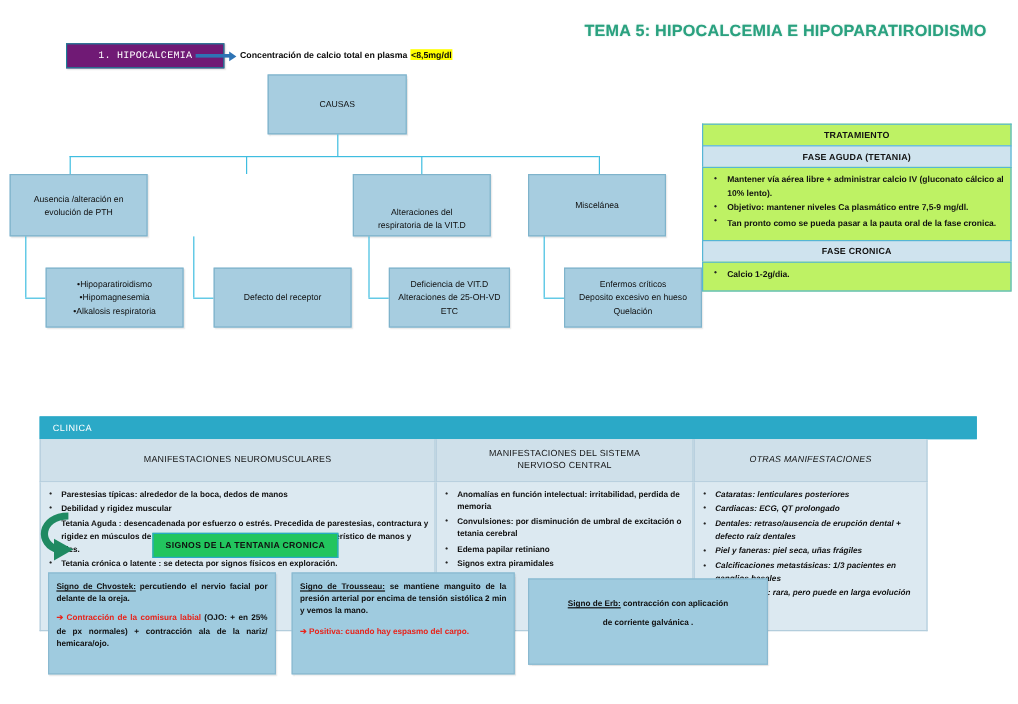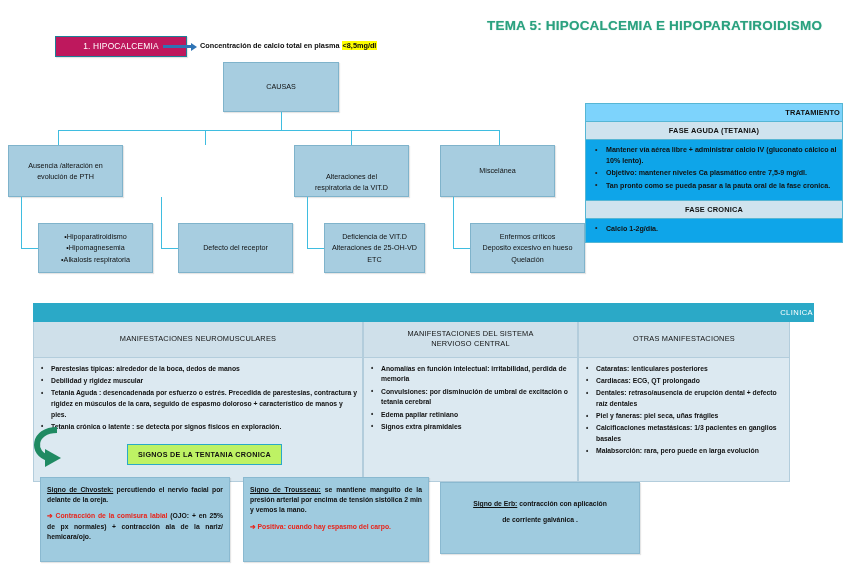--- a/index.html
+++ b/index.html
@@ -29,25 +29,26 @@
     background: #a7cde0;
     border: 1px solid #7fb3cb;
     display: flex; align-items: center; justify-content: center;
     text-align: center;
     font-size: 7.2px; line-height: 1.55;
     color: #101010;
     padding: 3px 5px;
     box-shadow: 1px 1px 1px rgba(0,0,0,.10);
   }
   .box.header-box {
-    background: #be185d;
+    background: #701a75;
     border: 1px solid #1d7f97;
     color: #ffffff;
     font-size: 8.4px;
     letter-spacing: .2px;
+    font-family: Liberation Mono, monospace;
   }
   .box .lines { width: 100%; }
   .box .lines div { display: block; }
 
   
   .ln { position: absolute; background: #3fbde0; }
   .ln.h { height: 1px; }
   .ln.v { width: 1px; }
 
   
@@ -69,79 +70,80 @@
 
   
   .treat { position: absolute; left: 585px; top: 103px; width: 258px; }
   .treat .row {
     border: 1px solid #56b6d4;
     border-bottom: none;
     font-size: 7.4px;
   }
   .treat .row:last-child { border-bottom: 1px solid #56b6d4; }
   .treat .th {
-    background: #7dd3fc; text-align: right; font-weight: bold;
+    background: #bef264; text-align: center; font-weight: bold;
     padding: 4px 2px; letter-spacing: .2px;
   }
   .treat .sub {
     background: #cfe3ee; text-align: center; font-weight: bold;
     padding: 4px 2px; letter-spacing: .2px;
   }
-  .treat .body { background: #0ea5e9; padding: 5px 4px 6px 4px; }
+  .treat .body { background: #bef264; padding: 5px 4px 6px 4px; }
   .treat ul { margin: 0; padding-left: 16px; }
   .treat li {
     font-size: 7.1px; line-height: 1.5; font-weight: bold;
     margin-bottom: 2px; list-style: none; position: relative;
   }
   .treat li::before {
     content: "\2022"; position: absolute; left: -11px; top: -0.5px;
     font-size: 7px; color: #222;
   }
 
   
   .clinica { position: absolute; left: 33px; top: 303px; width: 781px; }
   .clinica .cl-title {
-    background: #2ba9c7; color: #ffffff; text-align: right;
+    background: #2ba9c7; color: #ffffff; text-align: left;
     font-size: 7.6px; font-weight: normal; letter-spacing: .4px;
-    padding: 4px 0;
+    padding: 4px 10px;
     border: 1px solid #2ba9c7;
+    margin-top: 44px;
   }
   .clinica .cl-headrow { display: flex; }
   .clinica .cl-headrow .cell {
     background: #cfe0ea;
     border: 1px solid #b3cddc; border-top: none;
     text-align: center; font-size: 7.4px; padding: 7px 4px;
     letter-spacing: .2px; line-height: 1.4;
     display: flex; align-items: center; justify-content: center;
   }
   .clinica .cl-bodyrow { display: flex; }
   .clinica .cl-bodyrow .cell {
     background: #dce9f1;
     border: 1px solid #b3cddc; border-top: none;
     padding: 6px 5px 8px 2px;
     min-height: 124px;
   }
   .col-1 { width: 330px; }
   .col-2 { width: 215px; }
-  .col-3 { width: 212px; }
+  .col-3 { width: 195px; font-style: italic; }
   .clinica ul { margin: 0; padding-left: 15px; }
   .clinica li {
     font-size: 6.8px; line-height: 1.58; font-weight: bold;
     color: #101010; margin-bottom: 1.5px;
     list-style: none; position: relative;
   }
   .clinica li::before {
     content: "\2022"; position: absolute; left: -10px; top: -0.5px;
     font-size: 6.5px; color: #222;
   }
 
   
   .signos {
     position: absolute; left: 127px; top: 444px; width: 155px; height: 21px;
-    background: #bef264; border: 1px solid #2ba9c7;
+    background: #22c55e; border: 1px solid #2ba9c7;
     display: flex; align-items: center; justify-content: center;
     font-size: 7.2px; font-weight: bold; letter-spacing: .3px;
     color: #101010;
   }
 
   
   .green-arrow { position: absolute; left: 27px; top: 424px; width: 46px; height: 46px; }
 
   
   .sbox {

